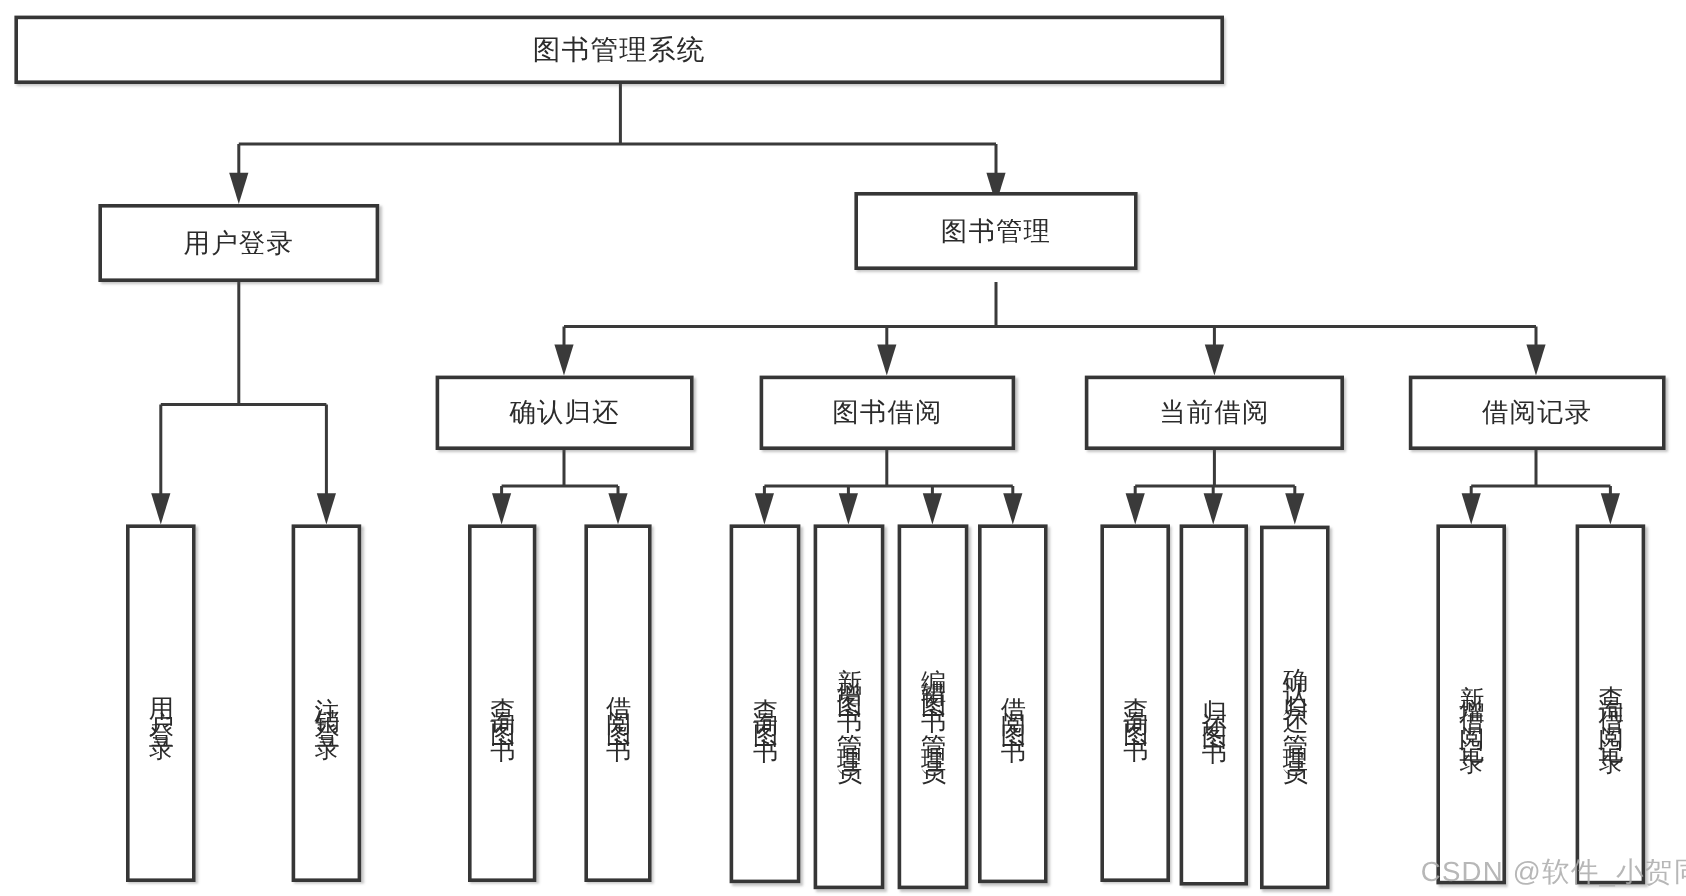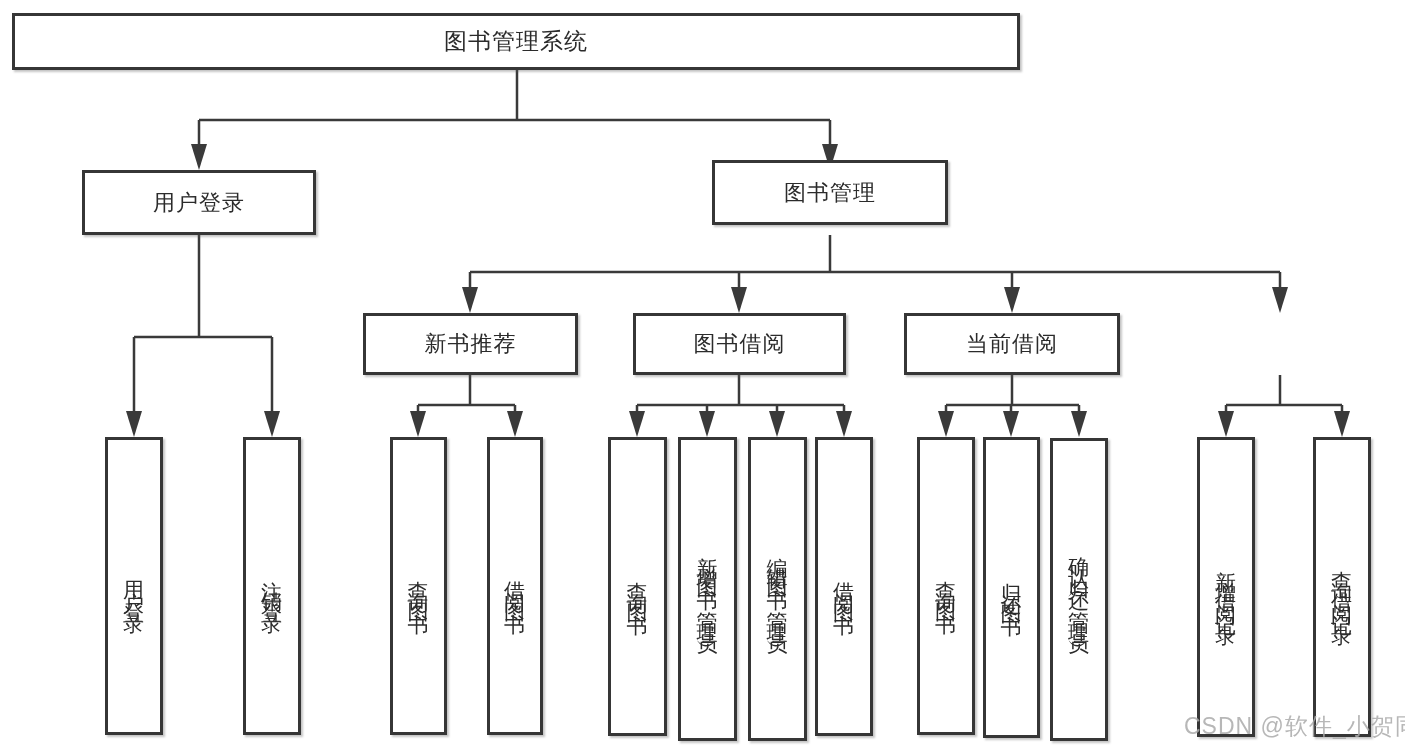--- a/index.html
+++ b/index.html
@@ -92,27 +92,30 @@
   </div>
 
   <div class="node h" style="left:82px;top:170px;width:234px;height:65px">
     <span class="lbl">用户登录</span>
   </div>
   <div class="node h" style="left:712px;top:160px;width:236px;height:65px">
     <span class="lbl">图书管理</span>
   </div>
 
   <div class="node h" style="left:363px;top:313px;width:215px;height:62px">
-    <span class="lbl">新书推荐</span>
+    <span class="lbl">确认归还</span>
   </div>
   <div class="node h" style="left:633px;top:313px;width:213px;height:62px">
     <span class="lbl">图书借阅</span>
   </div>
   <div class="node h" style="left:904px;top:313px;width:216px;height:62px">
     <span class="lbl">当前借阅</span>
+  </div>
+  <div class="node h" style="left:1174px;top:313px;width:214px;height:62px">
+    <span class="lbl">借阅记录</span>
   </div>
 
   <div class="node v" style="left:105px;top:437px;width:58px;height:298px">
     <span class="lbl">用户登录</span>
   </div>
   <div class="node v" style="left:243px;top:437px;width:58px;height:298px">
     <span class="lbl">注销登录</span>
   </div>
 
   <div class="node v" style="left:390px;top:437px;width:57px;height:298px">

